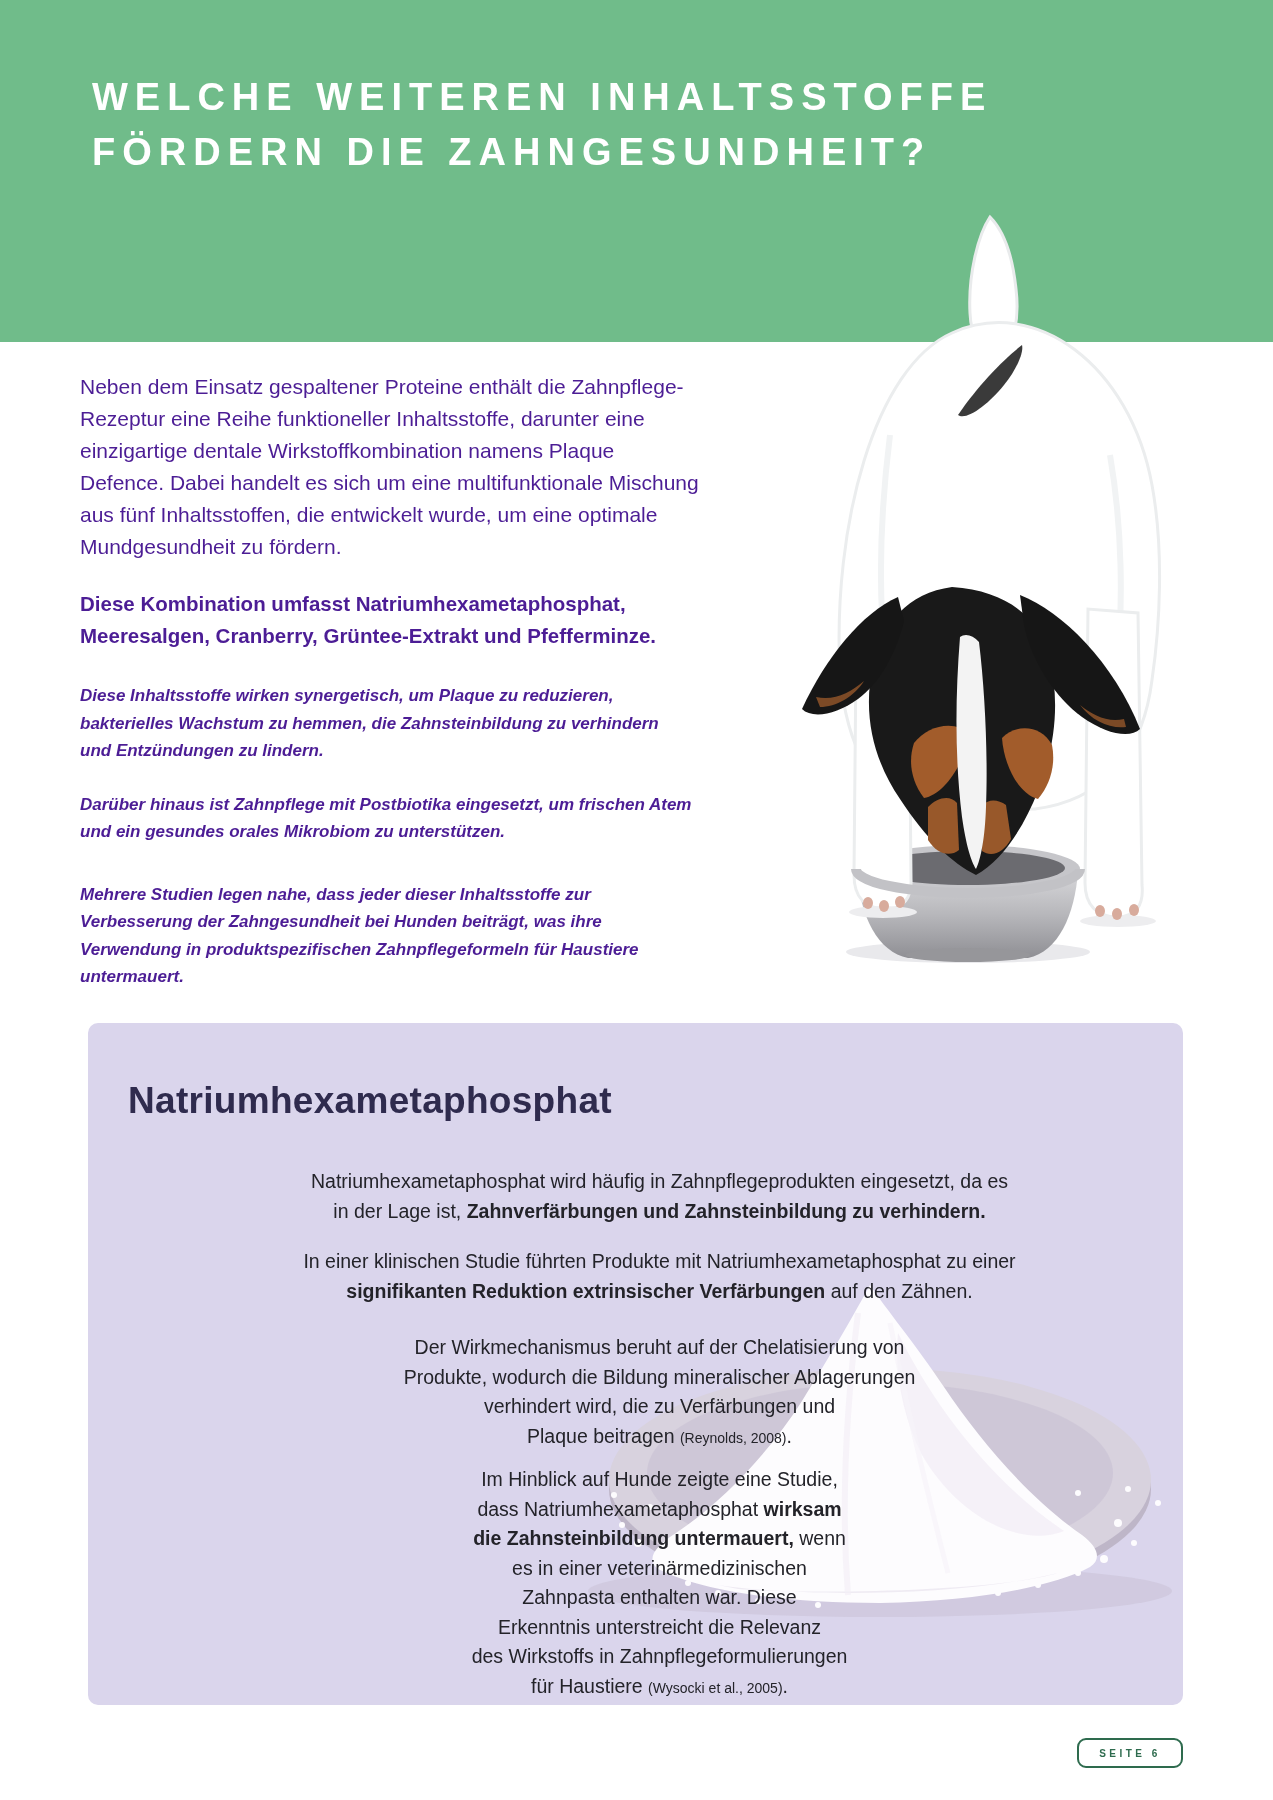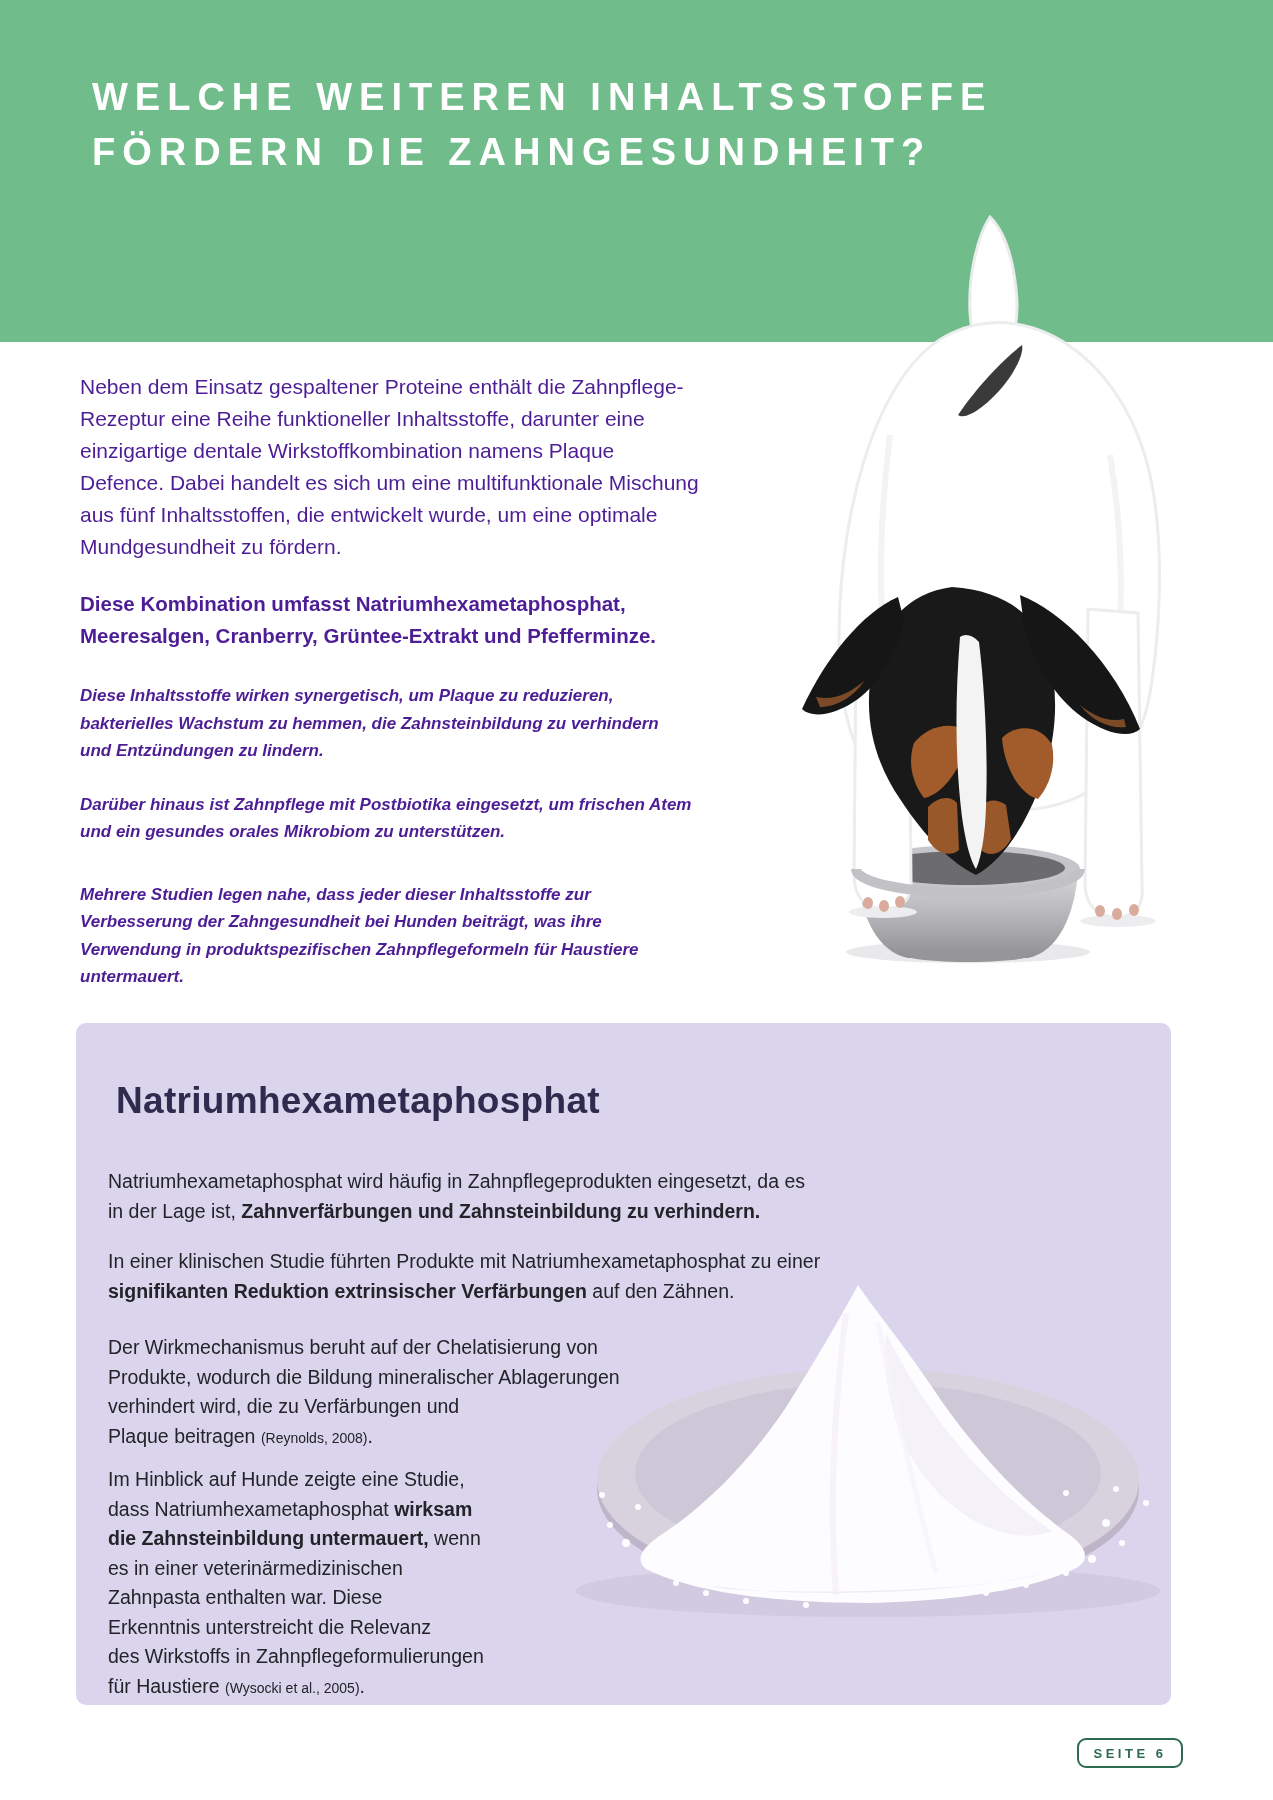--- a/index.html
+++ b/index.html
@@ -18,45 +18,45 @@
   }
   .dog{position:absolute;left:690px;top:195px;width:500px;height:770px;z-index:3;}
   .intro{position:absolute;left:80px;top:371px;width:790px;z-index:4;}
   .intro p{margin:0;white-space:pre-line;color:#4c1d95;}
   .p-reg{font-size:21px;font-weight:400;line-height:32px;margin-bottom:25px !important;}
   .p-bold-lg{font-size:20.5px;font-weight:700;line-height:32px;margin-bottom:30px !important;}
   .p-bold-sm{font-size:17px;font-weight:700;line-height:27.5px;margin-bottom:26px !important;font-style:italic;}
   .p-bold-sm.last{margin-bottom:0 !important;margin-top:6px;}
   .p-bold-sm.gap-lg{margin-bottom:35px !important;}
   .panel{
-    position:absolute;left:76px;top:1023px;width:1095px;height:682px;
+    position:absolute;left:88px;top:1023px;width:1095px;height:682px;
     background:#DAD5EC;border-radius:10px;overflow:hidden;z-index:2;
   }
   .powder{position:absolute;left:430px;top:170px;width:680px;height:440px;z-index:1;}
   .panel-heading{
     position:relative;z-index:2;margin:56px 0 0 40px;
     color:#2F2B4E;font-size:37px;font-weight:700;line-height:44px;letter-spacing:0.3px;
   }
   .panel p{
-    position:relative;z-index:2;margin:0 0 0 32px;white-space:pre-line;
-    color:#232329;font-size:19.5px;font-weight:400;line-height:29.5px;
+    position:relative;z-index:2;margin:0 0 0 48px;white-space:pre-line;
+    color:#232329;font-size:19.5px;font-weight:400;line-height:29.5px;text-align:center;
   }
   .panel p strong{font-weight:700;}
   .panel .cite{font-size:14px;}
   .pA{margin-top:44px !important;}
   .pB{margin-top:21px !important;}
   .pC{margin-top:27px !important;}
   .pD{margin-top:12px !important;}
   .badge{
     position:absolute;left:1077px;top:1738px;width:106px;height:30px;
     border:2px solid #2E6B4E;border-radius:9px;box-sizing:border-box;
     display:flex;align-items:center;justify-content:center;z-index:5;
   }
   .badge span{
-    color:#2E6B4E;font-size:13px;font-weight:700;letter-spacing:3.5px;
+    color:#2E6B4E;font-size:10px;font-weight:700;letter-spacing:3.5px;
   }
 </style>
 </head>
 <body>
 
 <div class="page">
 
   <div class="green-band"></div>
 
   <h1 class="title">WELCHE WEITEREN INHALTSSTOFFE

